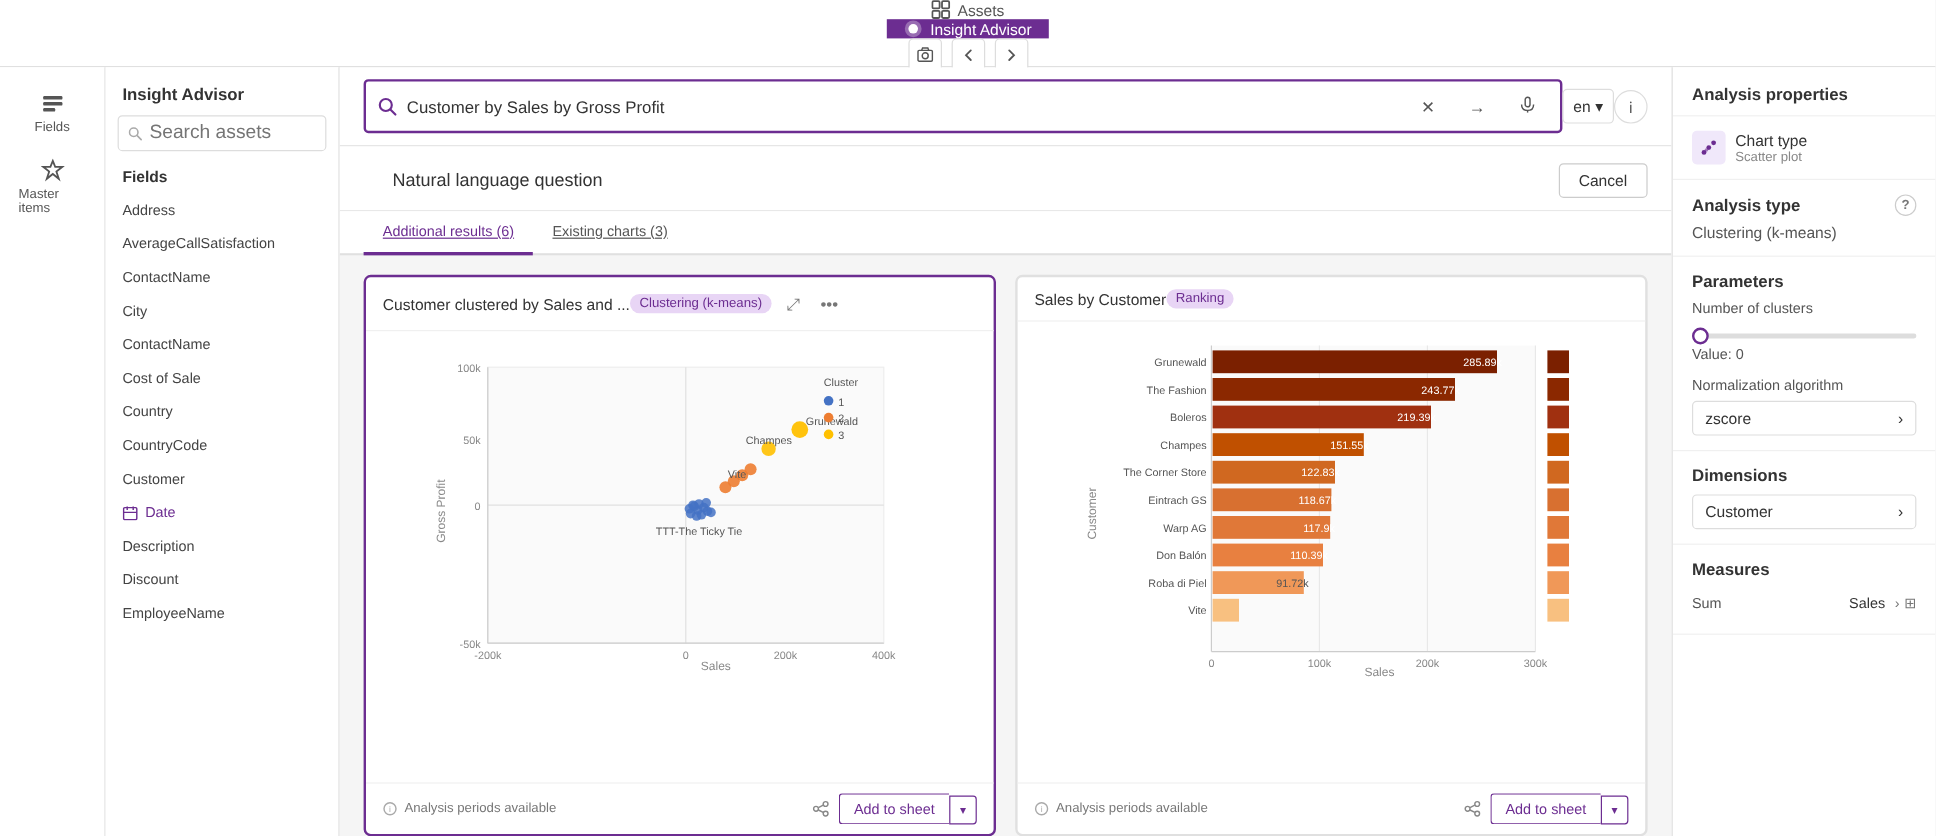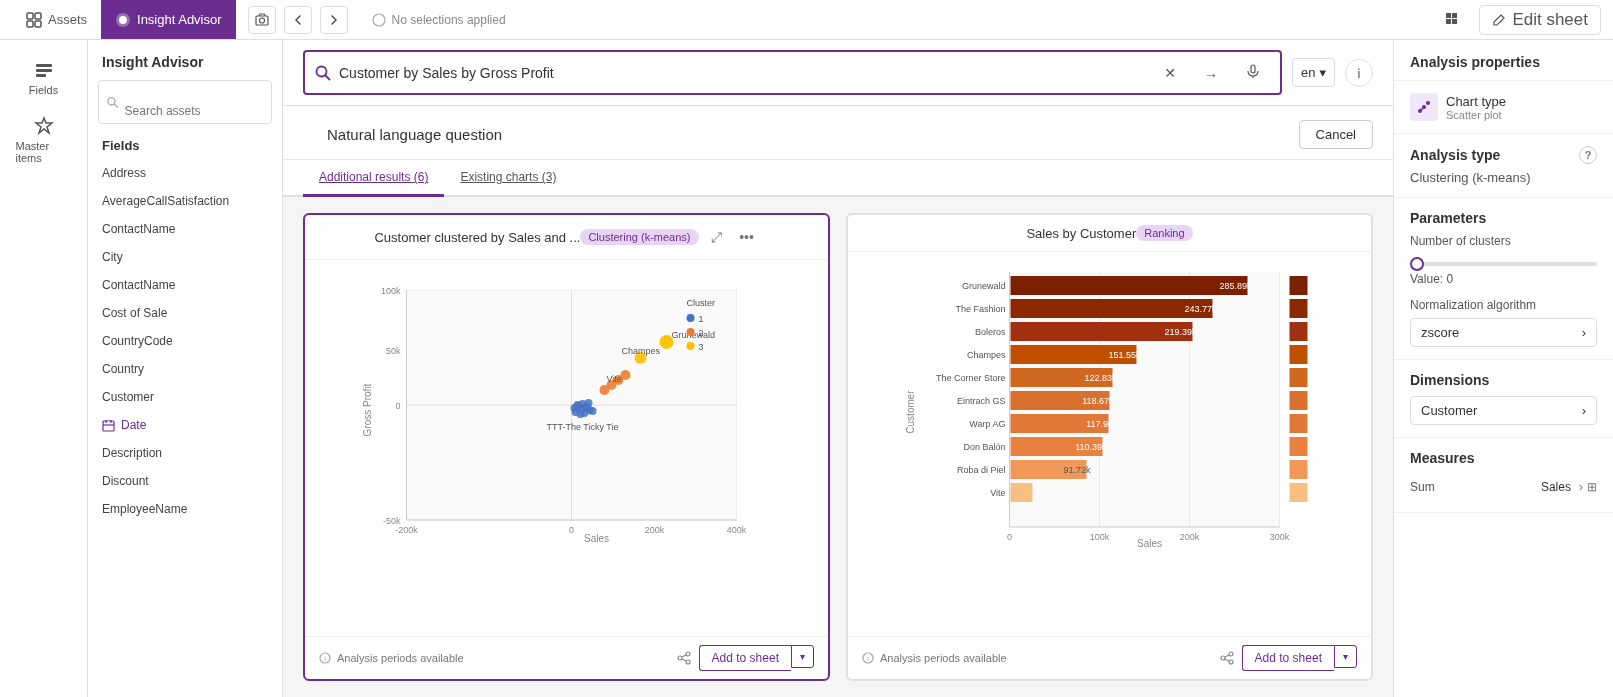--- a/index.html
+++ b/index.html
@@ -1,22 +1,22 @@
 <!DOCTYPE html>
 <html><head>
   <meta charset="utf-8">
   <style>
     * { box-sizing: border-box; margin: 0; padding: 0; }
     body { font-family: 'Segoe UI', Arial, sans-serif; font-size: 13px; background: #f5f5f5; color: #333; height: 697px; overflow: hidden; }
 
     
     .topbar {
-      display: flex; align-items: center; height: 40px;
+      display: flex; align-items: center; height: 56px;
       background: #fff; border-bottom: 1px solid #e0e0e0;
-      padding: 0 12px; gap: 0;
+      padding: 0 12px; gap: 0; flex-direction: column;
     }
     .topbar-assets {
       display: flex; align-items: center; gap: 6px;
       padding: 0 14px; height: 100%; color: #555; font-size: 13px; cursor: pointer;
     }
     .topbar-insight {
       display: flex; align-items: center; gap: 6px;
       padding: 0 14px; height: 100%; background: #6c2d91; color: #fff; font-size: 13px; cursor: pointer;
     }
     .topbar-tools {
@@ -57,21 +57,21 @@
       display: flex; flex-direction: column;
     }
     .assets-panel-header {
       padding: 14px 14px 10px; font-size: 14px; font-weight: 600; color: #333;
     }
     .assets-search {
       margin: 0 10px 8px; display: flex; align-items: center;
       border: 1px solid #ddd; border-radius: 4px; padding: 5px 8px; gap: 6px; background: #fff;
     }
     .assets-search input {
-      border: none; outline: none; font-size: 12px; color: #888; width: 100%; background: transparent; margin-top: 18px;
+      border: none; outline: none; font-size: 16px; color: #888; width: 100%; background: transparent;
     }
     .assets-fields-label {
       padding: 6px 14px; font-size: 13px; font-weight: 600; color: #333; cursor: pointer;
     }
     .assets-list {
       overflow-y: auto; flex: 1;
     }
     .assets-list-item {
       padding: 7px 14px; font-size: 12px; color: #444; cursor: pointer; display: flex; align-items: center; gap: 6px;
     }
@@ -82,21 +82,21 @@
     .assets-list::-webkit-scrollbar-thumb { background: #ccc; border-radius: 2px; }
 
     
     .main-content {
       flex: 1; display: flex; flex-direction: column; overflow: hidden;
     }
 
     
     .search-bar-area {
       background: #fff; border-bottom: 1px solid #e0e0e0;
-      display: flex; align-items: center; padding: 10px 20px; gap: 10px;
+      display: flex; align-items: center; padding: 10px 20px; 
     }
     .search-input-wrap {
       flex: 1; display: flex; align-items: center;
       border: 2px solid #6c2d91; border-radius: 4px; padding: 6px 10px; gap: 8px; background: #fff;
     }
     .search-input-wrap input {
       flex: 1; border: none; outline: none; font-size: 14px; color: #333;
     }
     .search-action-btn {
       padding: 6px 10px; border: none; background: none; cursor: pointer; color: #555; font-size: 14px;
@@ -133,39 +133,39 @@
 
     
     .charts-area {
       flex: 1; overflow-y: auto; padding: 16px 20px; display: flex; gap: 16px; background: #f5f5f5;
     }
     .chart-card {
       flex: 1; background: #fff; border: 2px solid #6c2d91; border-radius: 6px;
       display: flex; flex-direction: column; min-width: 0;
     }
     .chart-card-header {
-      display: flex; align-items: center; justify-content: center;
+      display: flex; align-items: center; justify-content: flex-start;
       padding: 10px 14px; border-bottom: 1px solid #f0f0f0;
     }
     .chart-title { font-size: 13px; font-weight: 500; color: #333; white-space: nowrap; overflow: hidden; text-overflow: ellipsis; max-width: 55%; }
     .chart-badge {
       padding: 2px 8px; border-radius: 12px; font-size: 11px; background: #e8d5f5; color: #6c2d91; font-weight: 500;
     }
     .chart-header-right { display: flex; align-items: center; gap: 6px; }
     .chart-icon-btn {
       width: 24px; height: 24px; border: none; background: none; cursor: pointer; color: #777;
       display: flex; align-items: center; justify-content: center; font-size: 14px;
     }
     .chart-body { flex: 1; padding: 10px; display: flex; flex-direction: column; }
     .chart-footer {
       padding: 8px 14px; border-top: 1px solid #f0f0f0; display: flex; align-items: center; justify-content: space-between;
       font-size: 11px; color: #777;
     }
     .add-to-sheet-btn {
-      display: flex; align-items: flex-start; gap: 0;
+      display: flex; align-items: flex-end; gap: 0;
     }
     .add-to-sheet-main {
       padding: 5px 12px; background: #fff; border: 1px solid #6c2d91; border-right: none;
       color: #6c2d91; font-size: 12px; cursor: pointer; border-radius: 3px 0 0 3px;
     }
     .add-to-sheet-arrow {
       padding: 5px 8px; background: #fff; border: 1px solid #6c2d91;
       color: #6c2d91; font-size: 10px; cursor: pointer; border-radius: 0 3px 3px 0;
     }
 
@@ -344,24 +344,24 @@
       <div class="assets-list-item">
           <span>City</span>
         </div>
       <div class="assets-list-item">
           <span>ContactName</span>
         </div>
       <div class="assets-list-item">
           <span>Cost of Sale</span>
         </div>
       <div class="assets-list-item">
+          <span>Country</span>
+        </div>
+      <div class="assets-list-item">
           <span>CountryCode</span>
-        </div>
-      <div class="assets-list-item">
-          <span>Country</span>
         </div>
       <div class="assets-list-item">
           <span>Customer</span>
         </div>
       <div class="assets-list-item has-icon">
         <svg width="13" height="13" viewBox="0 0 13 13">
             <rect x="1" y="2" width="11" height="10" rx="1" fill="none" stroke="#6c2d91" stroke-width="1.2"></rect>
             <line x1="4" y1="1" x2="4" y2="4" stroke="#6c2d91" stroke-width="1.2"></line>
             <line x1="9" y1="1" x2="9" y2="4" stroke="#6c2d91" stroke-width="1.2"></line>
             <line x1="1" y1="6" x2="12" y2="6" stroke="#6c2d91" stroke-width="1.2"></line>

